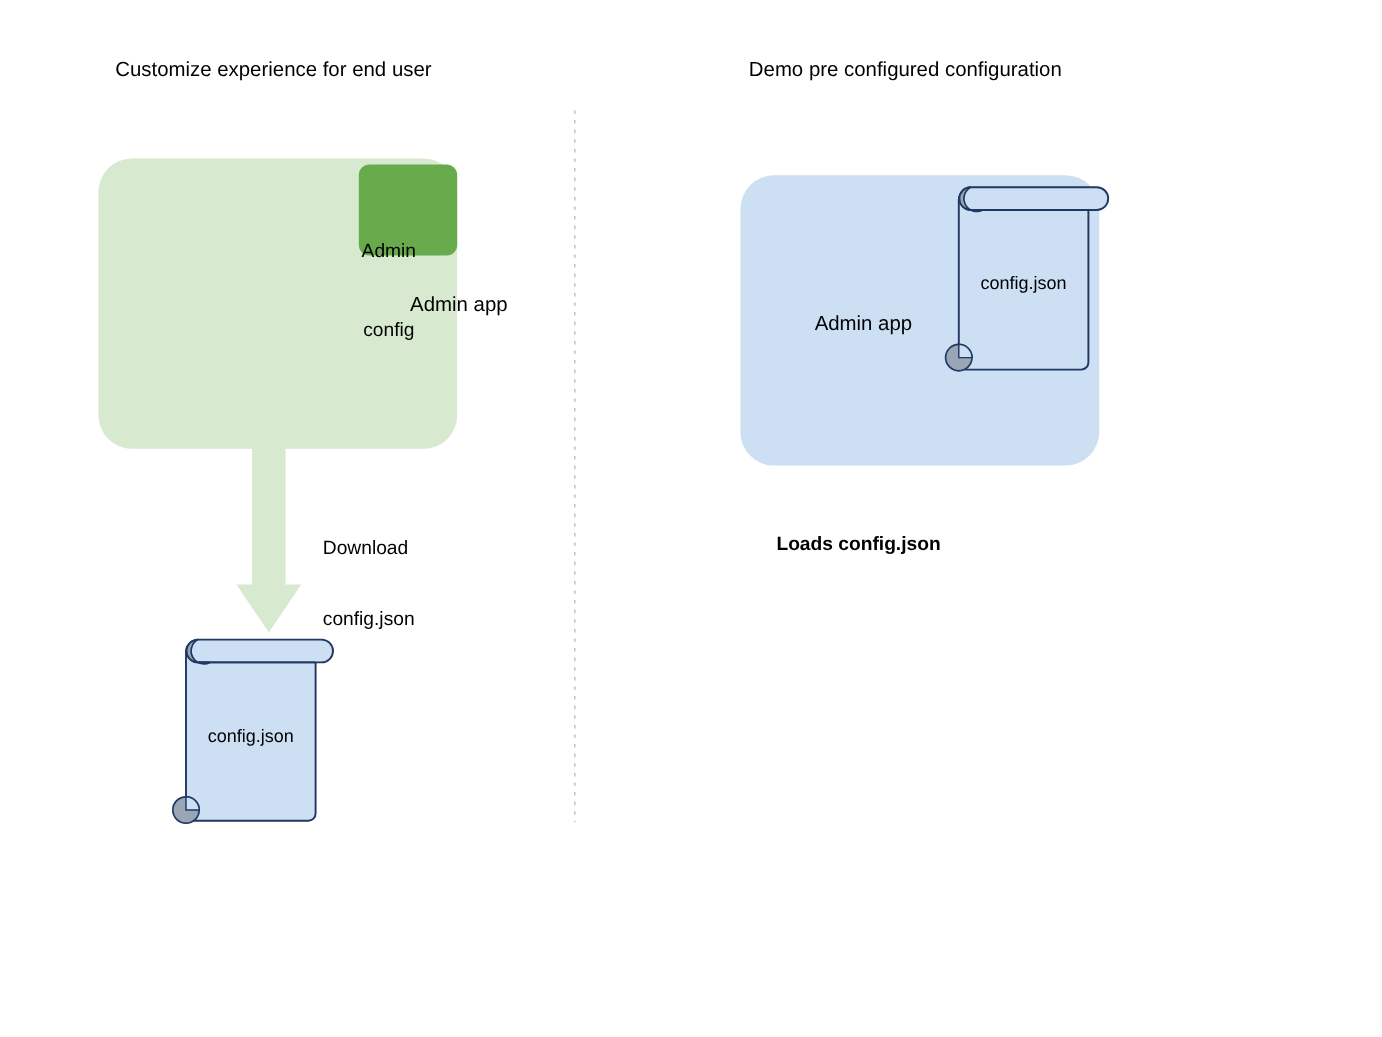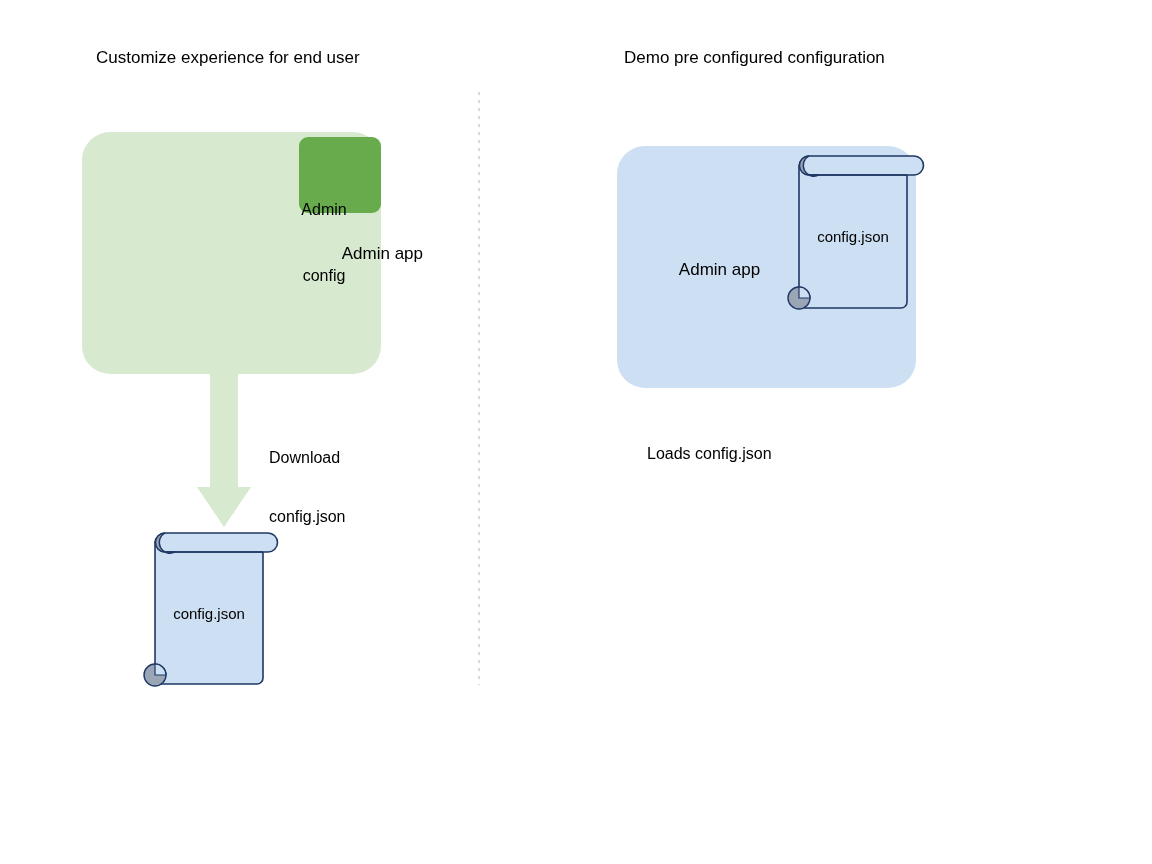--- a/index.html
+++ b/index.html
@@ -41,20 +41,21 @@
     font-size: 17px;
   }
   .doc-label {
     font-size: 15px;
   }
   .flow-label {
     font-size: 16px;
   }
   .caption-label {
     font-size: 16px;
+    font-weight: bold;
   }
   .admin-panel-label {
     font-size: 16px;
     text-align: center;
     line-height: 1.38;
   }
 </style>
 </head>
 <body>
 

